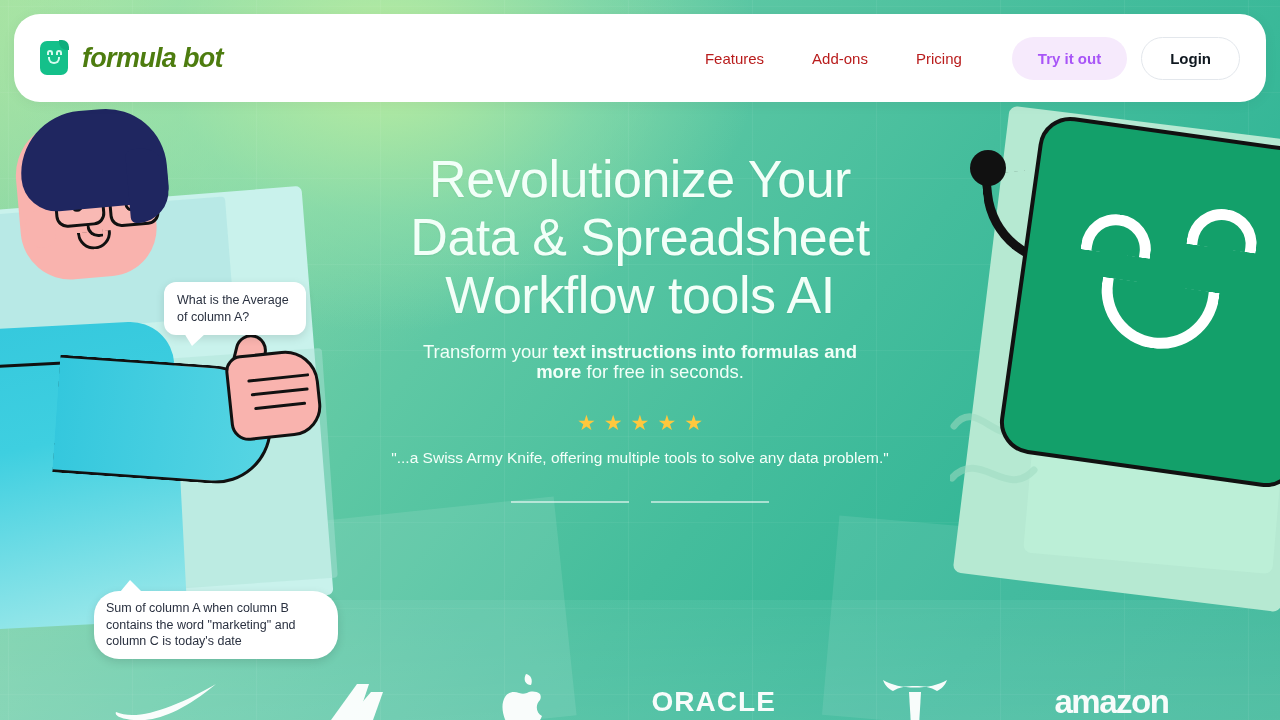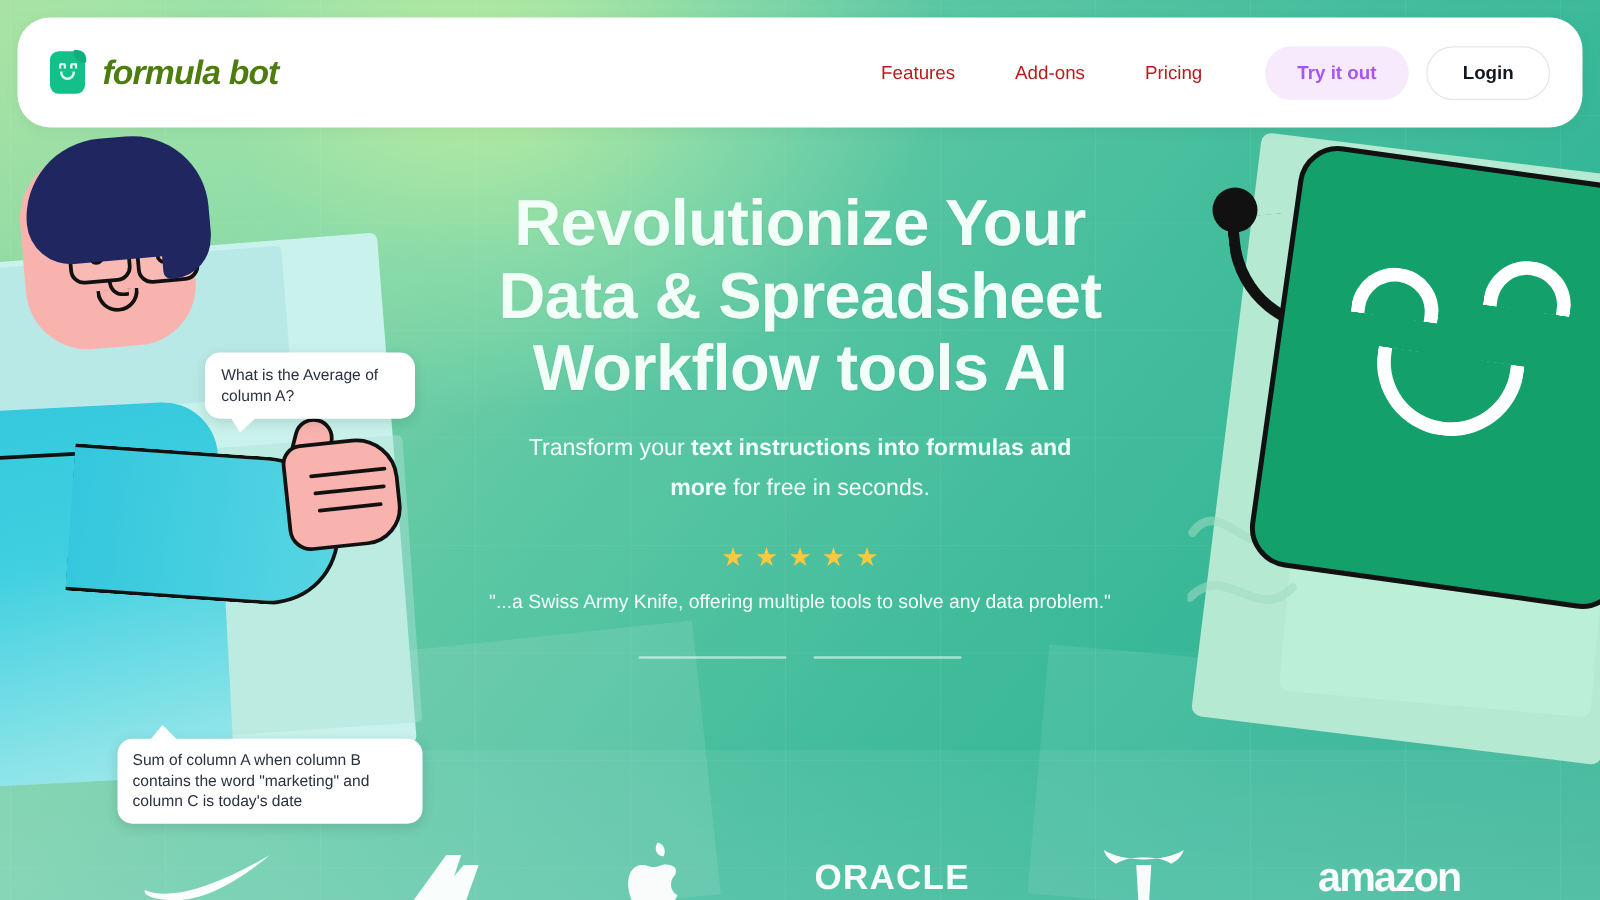--- a/index.html
+++ b/index.html
@@ -130,23 +130,23 @@
 
   
   .bubble {
     position:absolute; background:#fff; border-radius:12px;
     padding:10px 13px; color:#2a3140; line-height:1.33;
     box-shadow:0 3px 10px rgba(0,0,0,0.12);
   }
   .bubble::after {
     content:""; position:absolute; width:0; height:0;
   }
-  .b1 { left:164px; top:178px; width:168px; font-size:12.5px; }
+  .b1 { left:164px; top:178px; width:142px; font-size:12.5px; }
   .b1::after { left:20px; bottom:-11px; border-left:8px solid transparent; border-right:14px solid transparent; border-top:13px solid #fff; }
-  .b2 { left:94px; top:487px; width:244px; font-size:12.5px; padding:9px 12px; }
+  .b2 { left:94px; top:487px; width:244px; font-size:12.5px; padding:9px 12px;border-radius:25px; }
   .b2::after { left:26px; top:-11px; border-left:10px solid transparent; border-right:12px solid transparent; border-bottom:12px solid #fff; }
 
   
   .navbar {
     position:absolute; left:14px; top:14px; width:1252px; height:88px;
     background:#fff; border-radius:26px;
     display:flex; align-items:center; padding:0 26px 0 26px;
     box-shadow:0 2px 14px rgba(0,0,0,0.05);
   }
   .brand { display:flex; align-items:center; gap:14px; }
@@ -173,25 +173,25 @@
     margin-left:14px; background:#fff; border:1.5px solid #e3e7ec; color:#101820;
     font-weight:bold; font-size:15px; border-radius:22px; padding:12px 28px; cursor:pointer; white-space:nowrap;
   }
 
   
   .hero {
     position:absolute; left:0; right:0; top:150px;
     display:flex; flex-direction:column; align-items:center; text-align:center;
   }
   .h1 {
-    font-size:52px; line-height:58px; font-weight:700; color:#f2fff8;
+    font-size:52px; line-height:58px; font-weight:400; color:#f2fff8;
     letter-spacing:-0.5px; text-shadow:0 1px 2px rgba(0,0,0,0.06);
   }
   .sub {
-    margin-top:18px; font-size:18.5px; line-height:32px; color:#f2fff8;
+    margin-top:18px; font-size:18.5px; line-height:20px; color:#f2fff8;
     max-width:470px; font-weight:400;
   }
   .sub b { font-weight:bold; }
   .cta {
     margin-top:30px; background:#b14cf5; color:#fff; font-weight:bold;
     font-size:18px; border-radius:26px; padding:18px 40px; cursor:pointer;
     box-shadow:0 4px 14px rgba(80,20,120,0.18);
   }
   .stars { margin-top:30px; display:flex; gap:8px; font-size:21px; color:#ffc83d; line-height:1; }
   .quote { margin-top:16px; font-size:15.5px; color:#f4fff9; }

